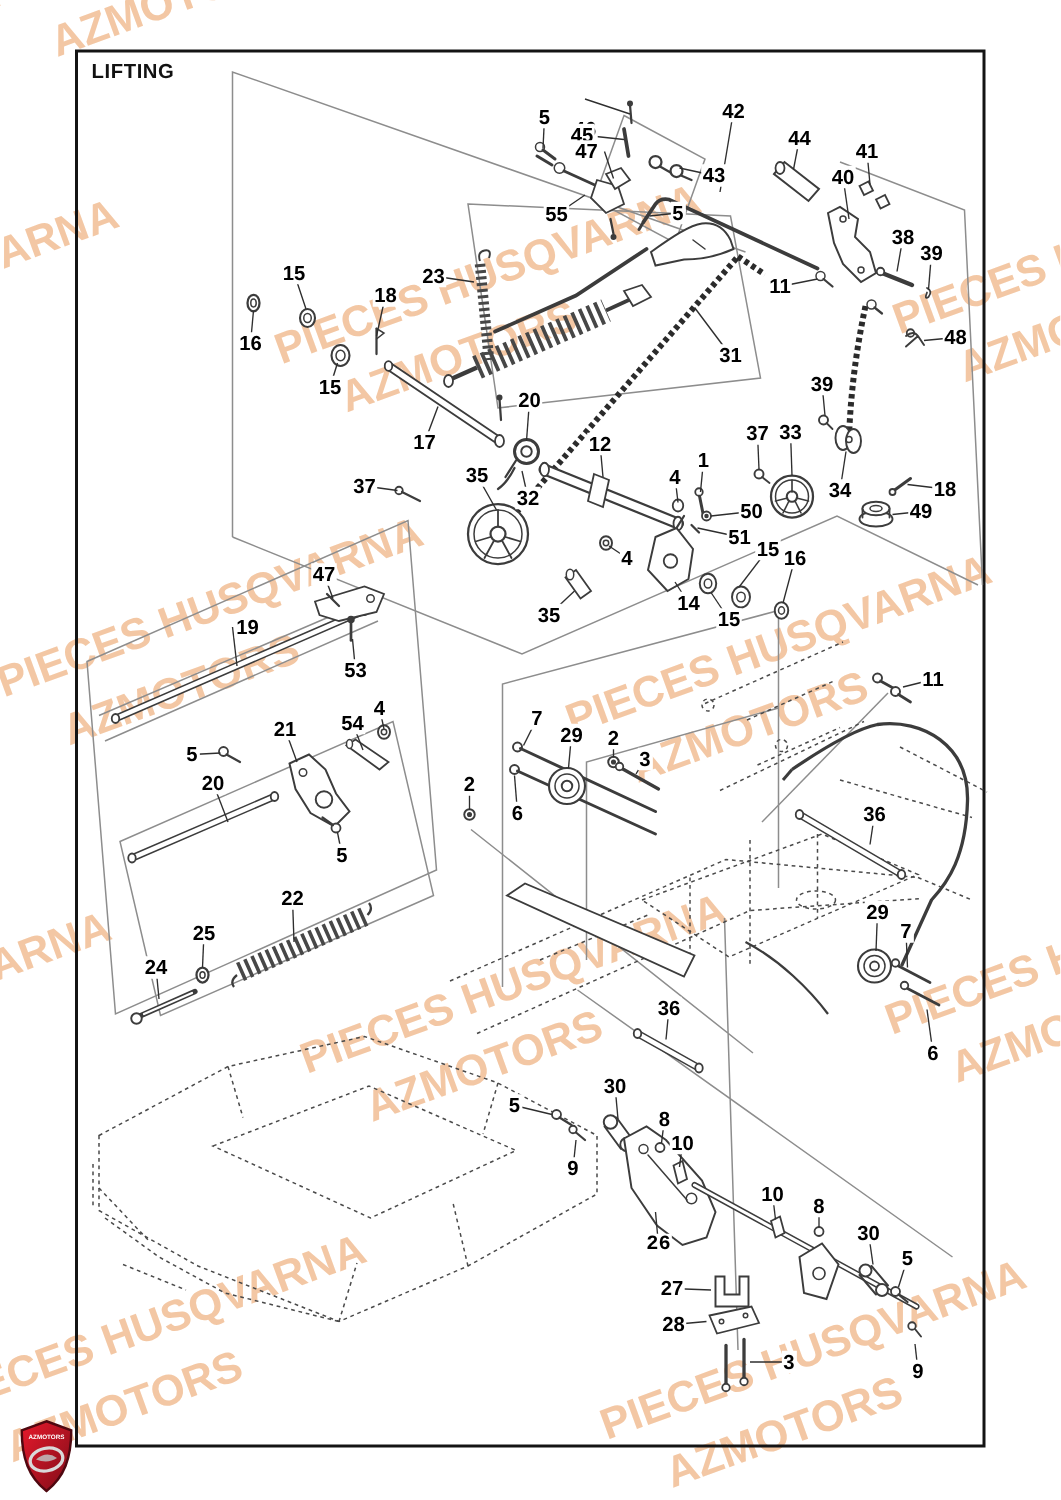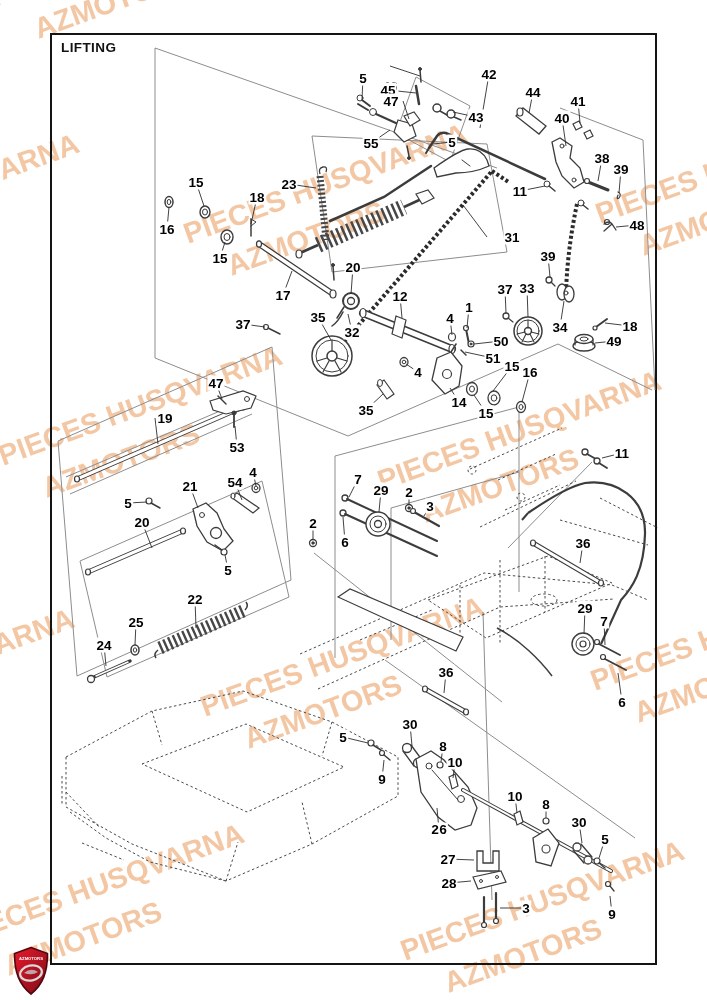--- a/index.html
+++ b/index.html
@@ -447,21 +447,21 @@
       <div class="callout" style="left: 520px; top: 191px;">11</div>
       <div class="callout" style="left: 637px; top: 225px;">48</div>
       <div class="callout" style="left: 289px; top: 184px;">23</div>
       <div class="callout" style="left: 257px; top: 197px;">18</div>
       <div class="callout" style="left: 196px; top: 182px;">15</div>
       <div class="callout" style="left: 167px; top: 229px;">16</div>
       <div class="callout" style="left: 220px; top: 258px;">15</div>
       <div class="callout" style="left: 283px; top: 295px;">17</div>
       <div class="callout" style="left: 353px; top: 267px;">20</div>
       <div class="callout" style="left: 400px; top: 296px;">12</div>
-      <div class="callout" style="left: 487px; top: 237px; margin-left: 25px;">31</div>
+      <div class="callout" style="left: 487px; top: 237px;">31</div>
       <div class="callout" style="left: 548px; top: 256px;">39</div>
       <div class="callout" style="left: 505px; top: 289px;">37</div>
       <div class="callout" style="left: 527px; top: 288px;">33</div>
       <div class="callout" style="left: 560px; top: 327px;">34</div>
       <div class="callout" style="left: 630px; top: 326px;">18</div>
       <div class="callout" style="left: 614px; top: 341px;">49</div>
       <div class="callout" style="left: 469px; top: 307px;">1</div>
       <div class="callout" style="left: 450px; top: 318px;">4</div>
       <div class="callout" style="left: 501px; top: 341px;">50</div>
       <div class="callout" style="left: 493px; top: 358px;">51</div>

